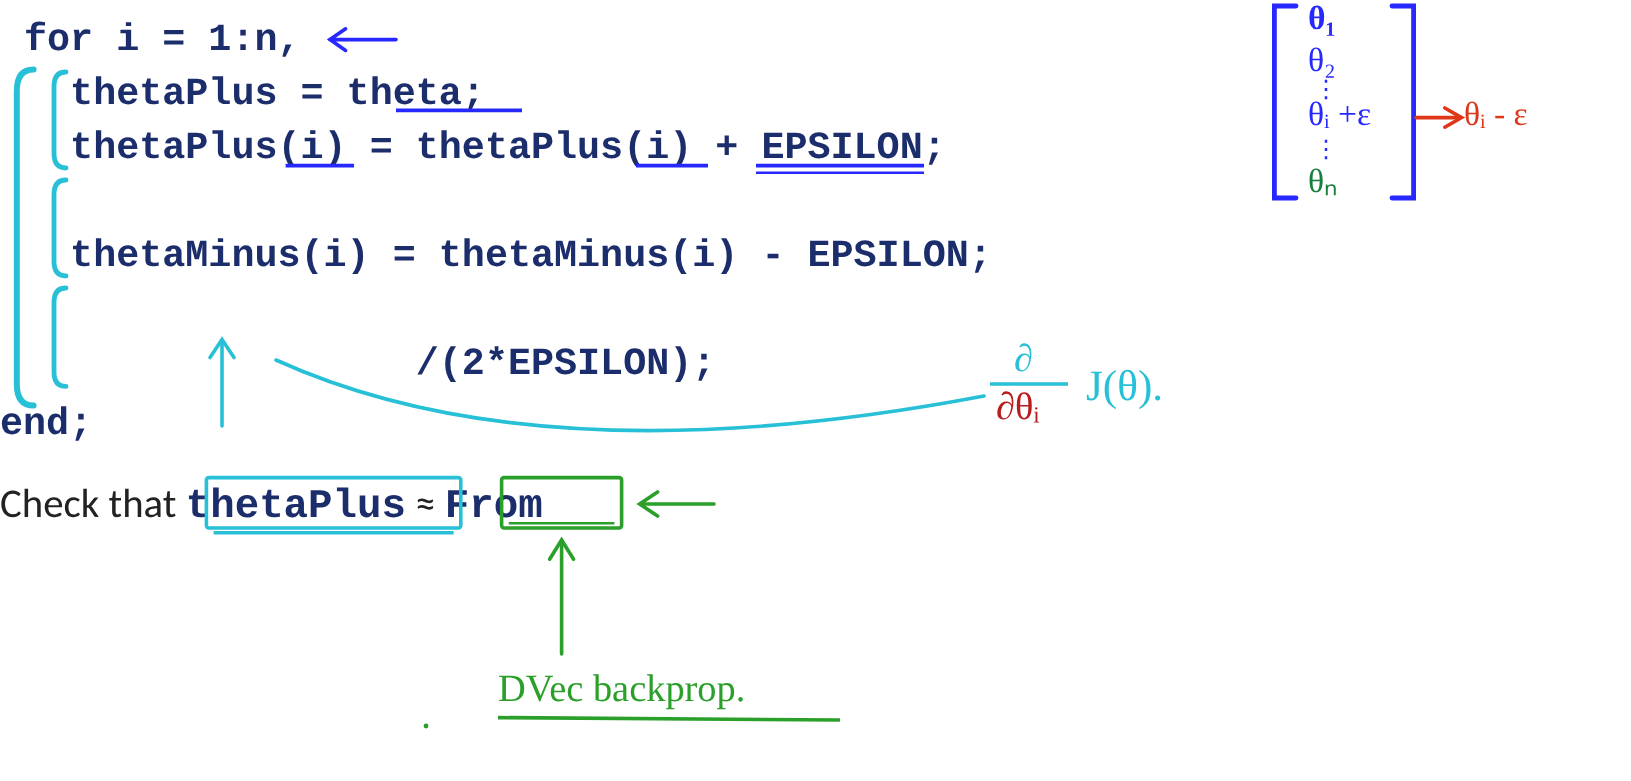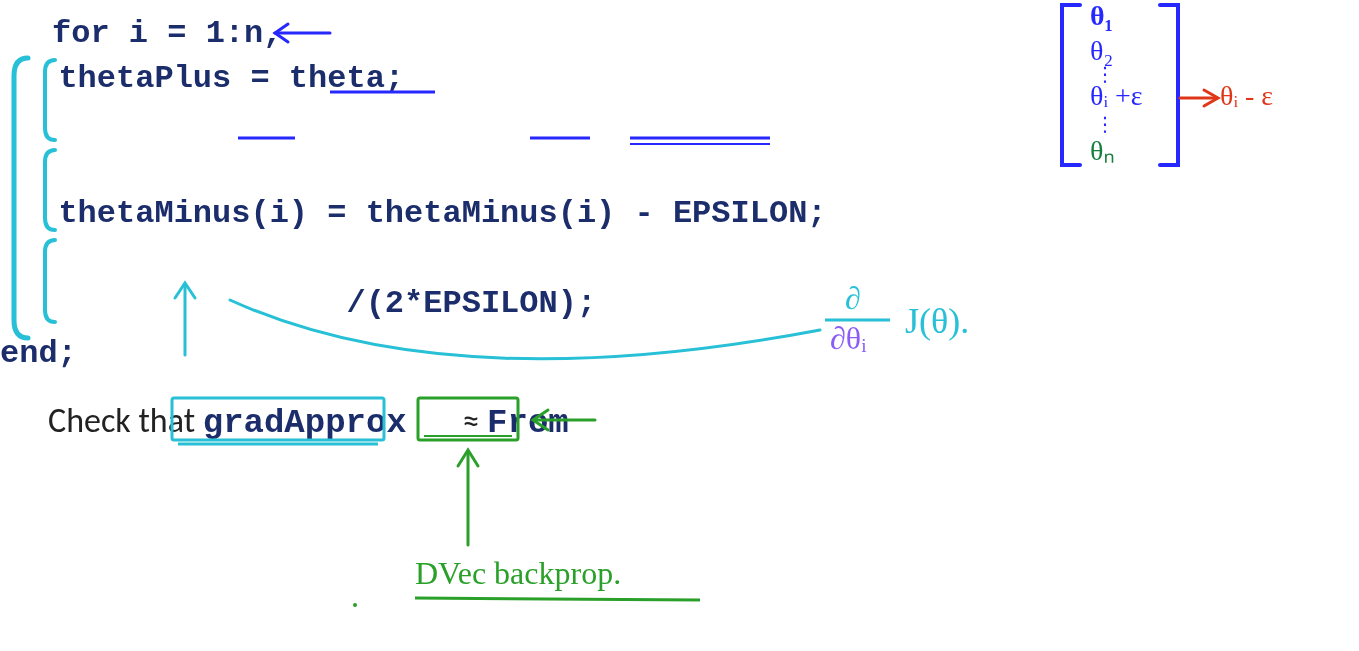--- a/index.html
+++ b/index.html
@@ -20,58 +20,58 @@
     position: absolute;
     color: #1c2d6b;
     font-family: "Courier New", Courier, monospace;
     font-weight: 600;
     white-space: pre;
   }
   .plain {
     font-family: Calibri, Arial, sans-serif;
     color: #222;
     font-weight: 400;
-    padding-left: 48px;
   }
   .hand {
     font-family: "Comic Sans MS", "Segoe Script", cursive;
     font-weight: 400;
   }
   svg.overlay {
     position: absolute;
     left: 0; top: 0;
     width: 1359px; height: 651px;
     pointer-events: none;
   }
 </style>
 </head>
 <body>
 
 <div class="canvas">
 
-  <div class="code" style="left:20px; top:15px;  font-size:32px;margin-left:32px;">for i = 1:n,</div>
+  <div class="code" style="left:20px; top:15px;  font-size:32px;">for i = 1:n,</div>
   <div class="code" style="left:20px; top:60px;  font-size:32px;">  thetaPlus = theta;</div>
+  <div class="code" style="left:20px; top:105px; font-size:32px;">  thetaPlus(i) = thetaPlus(i) + EPSILON;</div>
   <div class="code" style="left:20px; top:195px; font-size:32px;">  thetaMinus(i) = thetaMinus(i) - EPSILON;</div>
   <div class="code" style="left:20px; top:285px; font-size:32px;">                 /(2*EPSILON);</div>
   <div class="code" style="left:0px;  top:335px; font-size:32px;">end;</div>
 
   <div style="position:absolute; left:0px; top:400px; font-size:34px;">
-    <span class="plain">Check that </span><span class="code" style="position:static; font-size:34px;">gradApprox</span><span class="plain"> ≈ </span><span class="code" style="position:static; font-size:34px;">From</span>
+    <span class="plain">Check that </span><span class="code" style="position:static; font-size:34px;">thetaPlus</span><span class="plain"> ≈ </span><span class="code" style="position:static; font-size:34px;">From</span>
   </div>
 
   <div class="hand" style="position:absolute; left:1090px; top:0px;  font-size:28px; color:#2727ff;font-weight:bold;">θ₁</div>
   <div class="hand" style="position:absolute; left:1090px; top:35px; font-size:28px; color:#2727ff;">θ₂</div>
   <div class="hand" style="position:absolute; left:1095px; top:62px; font-size:20px; color:#2727ff;">⋮</div>
   <div class="hand" style="position:absolute; left:1090px; top:80px; font-size:28px; color:#2727ff;">θᵢ +ε</div>
   <div class="hand" style="position:absolute; left:1095px; top:112px;font-size:20px; color:#2727ff;">⋮</div>
   <div class="hand" style="position:absolute; left:1090px; top:130px;font-size:28px; color:#15803d;">θₙ</div>
   <div class="hand" style="position:absolute; left:1220px; top:80px; font-size:28px; color:#e03618;">θᵢ - ε</div>
 
   <div class="hand" style="position:absolute; left:845px; top:280px; font-size:32px; color:#27c0d6;">∂</div>
-  <div class="hand" style="position:absolute; left:830px; top:320px; font-size:32px; color:#8b5cf6;">∂θᵢ</div>
+  <div class="hand" style="position:absolute; left:830px; top:320px; font-size:32px; color:#b91c1c;">∂θᵢ</div>
   <div class="hand" style="position:absolute; left:905px; top:300px; font-size:36px; color:#27c0d6;font-family:Liberation Serif, serif;">J(θ).</div>
 
   <div class="hand" style="position:absolute; left:415px; top:555px; font-size:32px; color:#2aa02a;">DVec  backprop.</div>
 
   <svg class="overlay">
 
     <g stroke="#2727ff" stroke-width="3" fill="none" stroke-linecap="round">
       <path d="M 330 33 L 275 33"></path>
       <path d="M 288 24 L 275 33 L 288 42"></path>
     </g>

